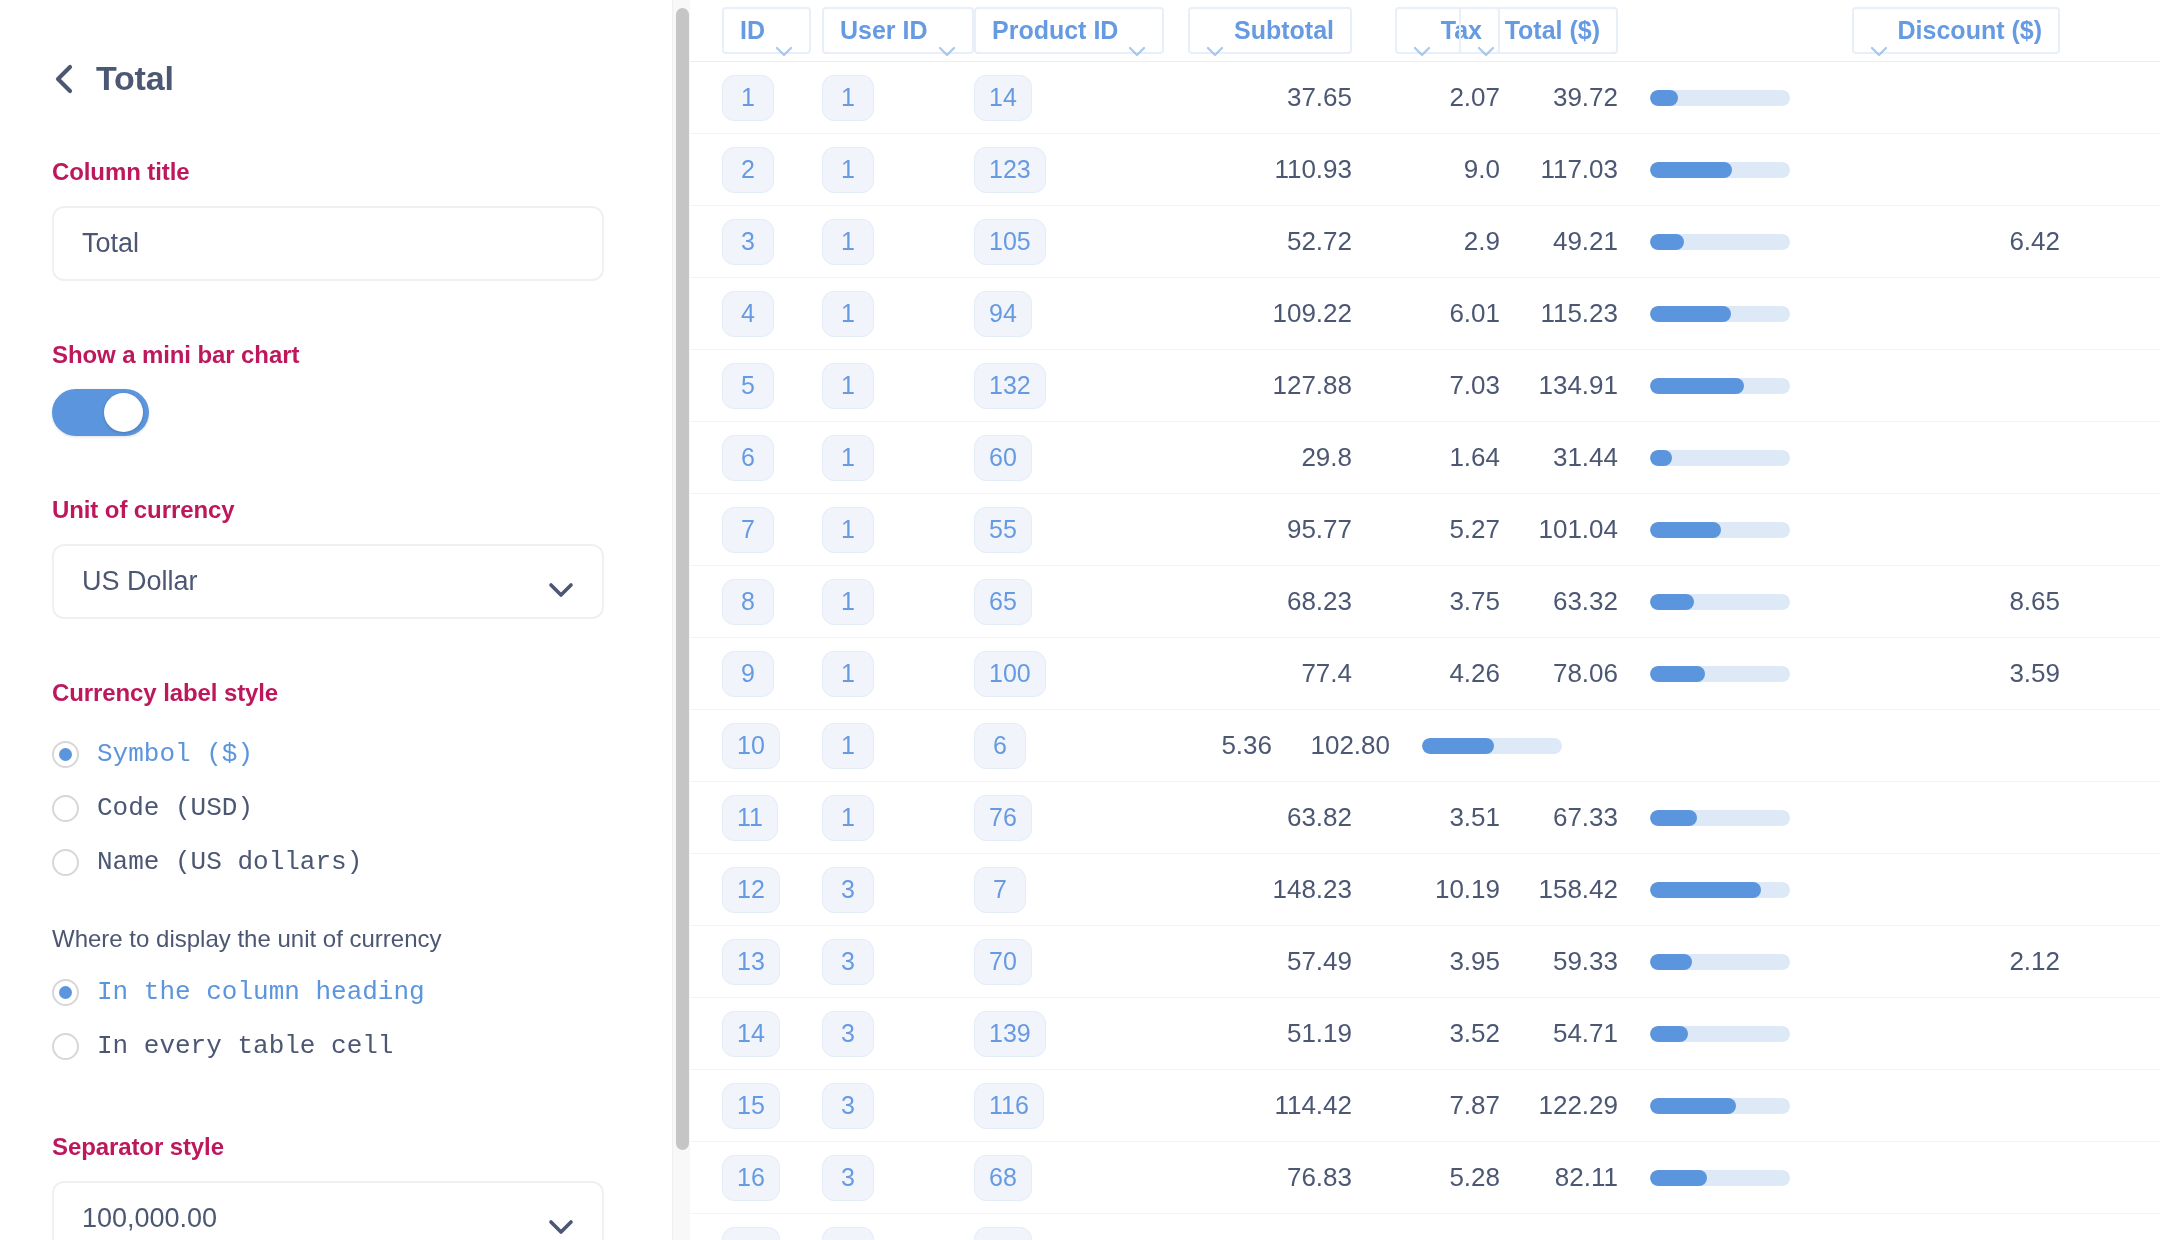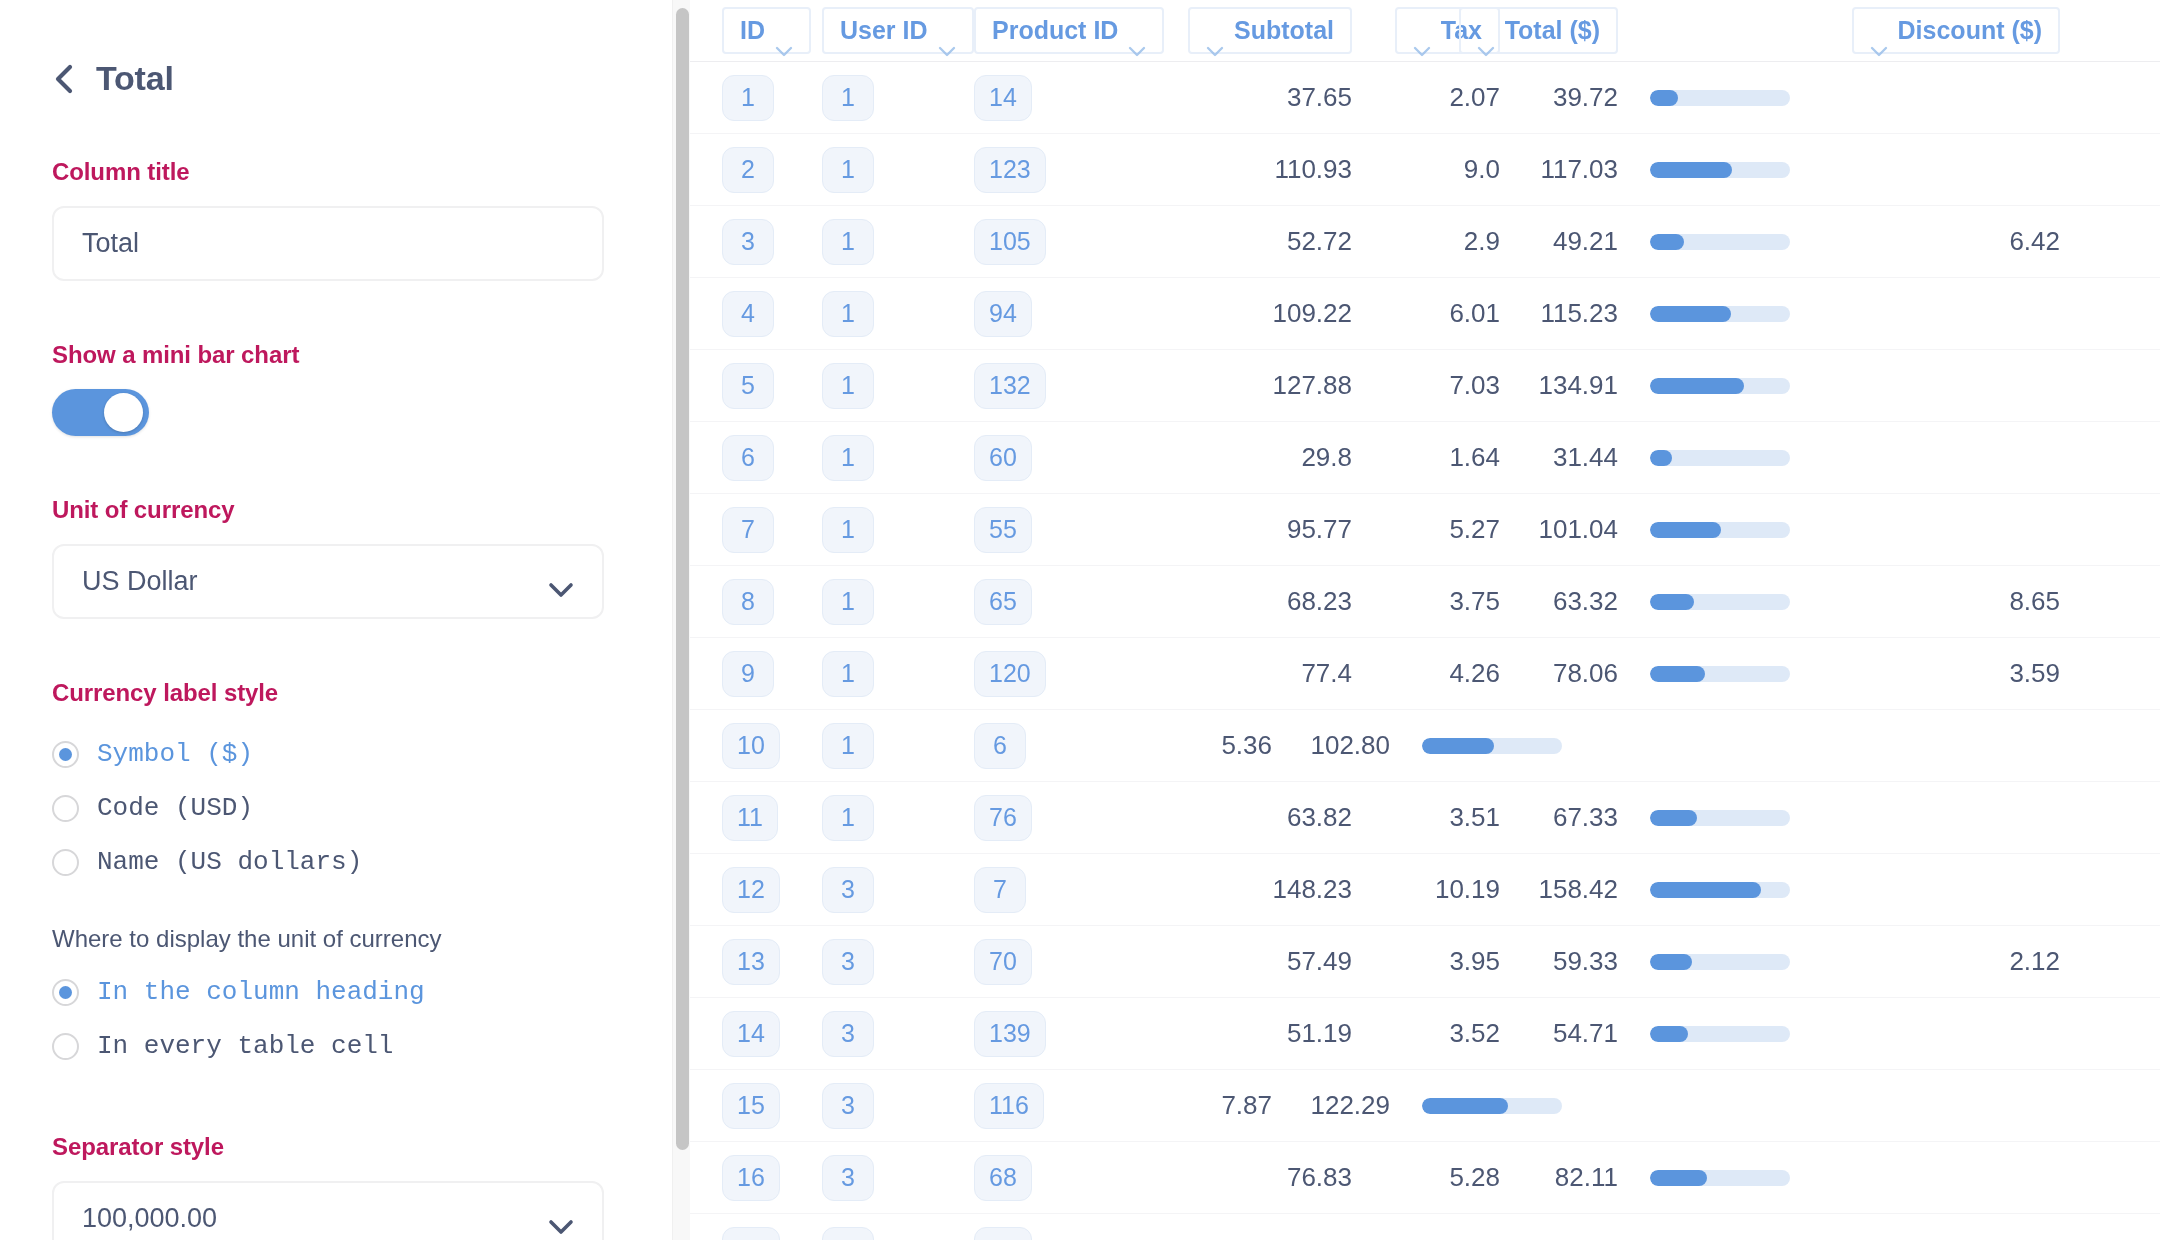--- a/index.html
+++ b/index.html
@@ -509,21 +509,21 @@
           </div>
         </div>
         <div class="trow">
           <div class="td c-id">
             <span class="id-chip">9</span>
           </div>
           <div class="td c-uid">
             <span class="id-chip">1</span>
           </div>
           <div class="td c-pid">
-            <span class="id-chip">120</span>
+            <span class="id-chip">100</span>
           </div>
           <div class="td c-sub right">
             <span class="num">77.4</span>
           </div>
           <div class="td c-tax right">
             <span class="num">4.26</span>
           </div>
           <div class="td c-tot right">
             <span class="num">78.06</span>
           </div>
@@ -675,20 +675,23 @@
         </div>
         <div class="trow">
           <div class="td c-id">
             <span class="id-chip">15</span>
           </div>
           <div class="td c-uid">
             <span class="id-chip">3</span>
           </div>
           <div class="td c-pid">
             <span class="id-chip">116</span>
+          </div>
+          <div class="td c-sub right">
+            <span class="num">114.42</span>
           </div>
           <div class="td c-tax right">
             <span class="num">7.87</span>
           </div>
           <div class="td c-tot right">
             <span class="num">122.29</span>
           </div>
           <div class="barcell c-bar">
             <span class="bar-track">
               <span class="bar-fill" style="width:61.145%"></span>

